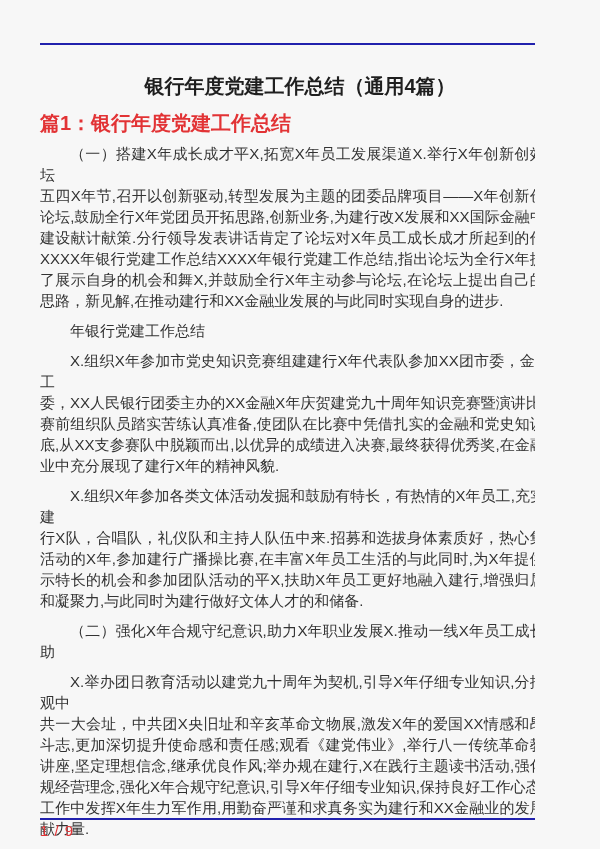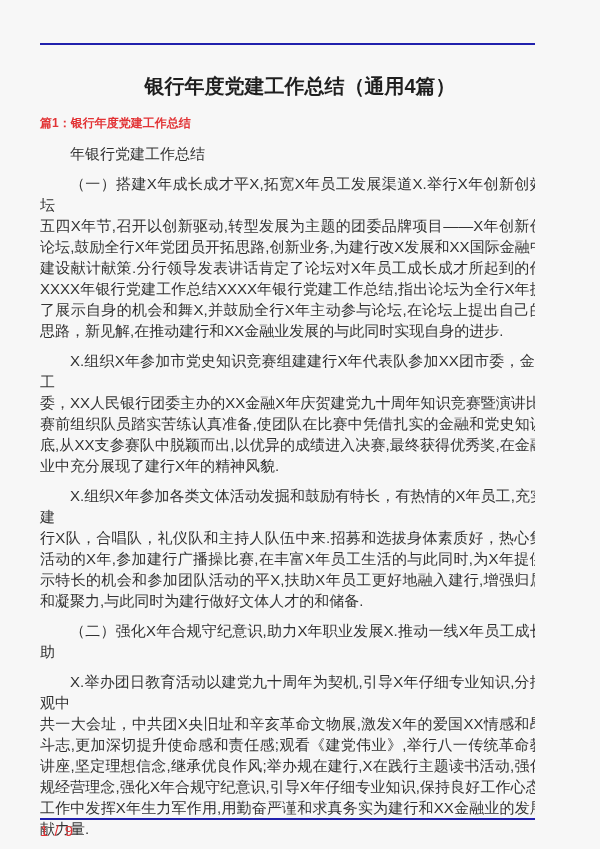--- a/index.html
+++ b/index.html
@@ -36,21 +36,21 @@
     line-height: 28px;
     font-weight: bold;
     color: #1f1f1f;
   }
   .section-heading {
     position: absolute;
     top: 113px;
     left: 40px;
     width: 520px;
     margin: 0;
-    font-size: 12px;
+    font-size: 20px;
     line-height: 20px;
     font-weight: bold;
     color: var(--accent-red, #e23335);
   }
   .article-body {
     position: absolute;
     top: 143px;
     left: 40px;
     width: 520px;
     font-size: 15px;
@@ -81,25 +81,25 @@
 </style>
 </head>
 <body>
 
 <div class="doc">
   <div class="rule top"></div>
   <h1 class="title">银行年度党建工作总结（通用4篇）</h1>
   <h2 class="section-heading">篇1：银行年度党建工作总结</h2>
   <div class="article-body" id="article-body">
       <p class="para">
-        <span class="line-first">年银行党建工作总结</span>
+        <span class="line-first">（一）搭建X年成长成才平X,拓宽X年员工发展渠道X.举行X年创新创效论坛</span>
+        <span class="line-rest">五四X年节,召开以创新驱动,转型发展为主题的团委品牌项目——X年创新创效论坛,鼓励全行X年党团员开拓思路,创新业务,为建行改X发展和XX国际金融中心建设献计献策.分行领导发表讲话肯定了论坛对X年员工成长成才所起到的作用XXXX年银行党建工作总结XXXX年银行党建工作总结,指出论坛为全行X年提供了展示自身的机会和舞X,并鼓励全行X年主动参与论坛,在论坛上提出自己的新思路，新见解,在推动建行和XX金融业发展的与此同时实现自身的进步.</span>
       </p>
       <p class="para">
-        <span class="line-first">（一）搭建X年成长成才平X,拓宽X年员工发展渠道X.举行X年创新创效论坛</span>
-        <span class="line-rest">五四X年节,召开以创新驱动,转型发展为主题的团委品牌项目——X年创新创效论坛,鼓励全行X年党团员开拓思路,创新业务,为建行改X发展和XX国际金融中心建设献计献策.分行领导发表讲话肯定了论坛对X年员工成长成才所起到的作用XXXX年银行党建工作总结XXXX年银行党建工作总结,指出论坛为全行X年提供了展示自身的机会和舞X,并鼓励全行X年主动参与论坛,在论坛上提出自己的新思路，新见解,在推动建行和XX金融业发展的与此同时实现自身的进步.</span>
+        <span class="line-first">年银行党建工作总结</span>
       </p>
       <p class="para">
         <span class="line-first">X.组织X年参加市党史知识竞赛组建建行X年代表队参加XX团市委，金融X工</span>
         <span class="line-rest">委，XX人民银行团委主办的XX金融X年庆贺建党九十周年知识竞赛暨演讲比赛.赛前组织队员踏实苦练认真准备,使团队在比赛中凭借扎实的金融和党史知识功底,从XX支参赛队中脱颖而出,以优异的成绩进入决赛,最终获得优秀奖,在金融同业中充分展现了建行X年的精神风貌.</span>
       </p>
       <p class="para">
         <span class="line-first">X.组织X年参加各类文体活动发掘和鼓励有特长，有热情的X年员工,充实到建</span>
         <span class="line-rest">行X队，合唱队，礼仪队和主持人队伍中来.招募和选拔身体素质好，热心集体活动的X年,参加建行广播操比赛,在丰富X年员工生活的与此同时,为X年提供展示特长的机会和参加团队活动的平X,扶助X年员工更好地融入建行,增强归属感和凝聚力,与此同时为建行做好文体人才的和储备.</span>
       </p>
       <p class="para">

